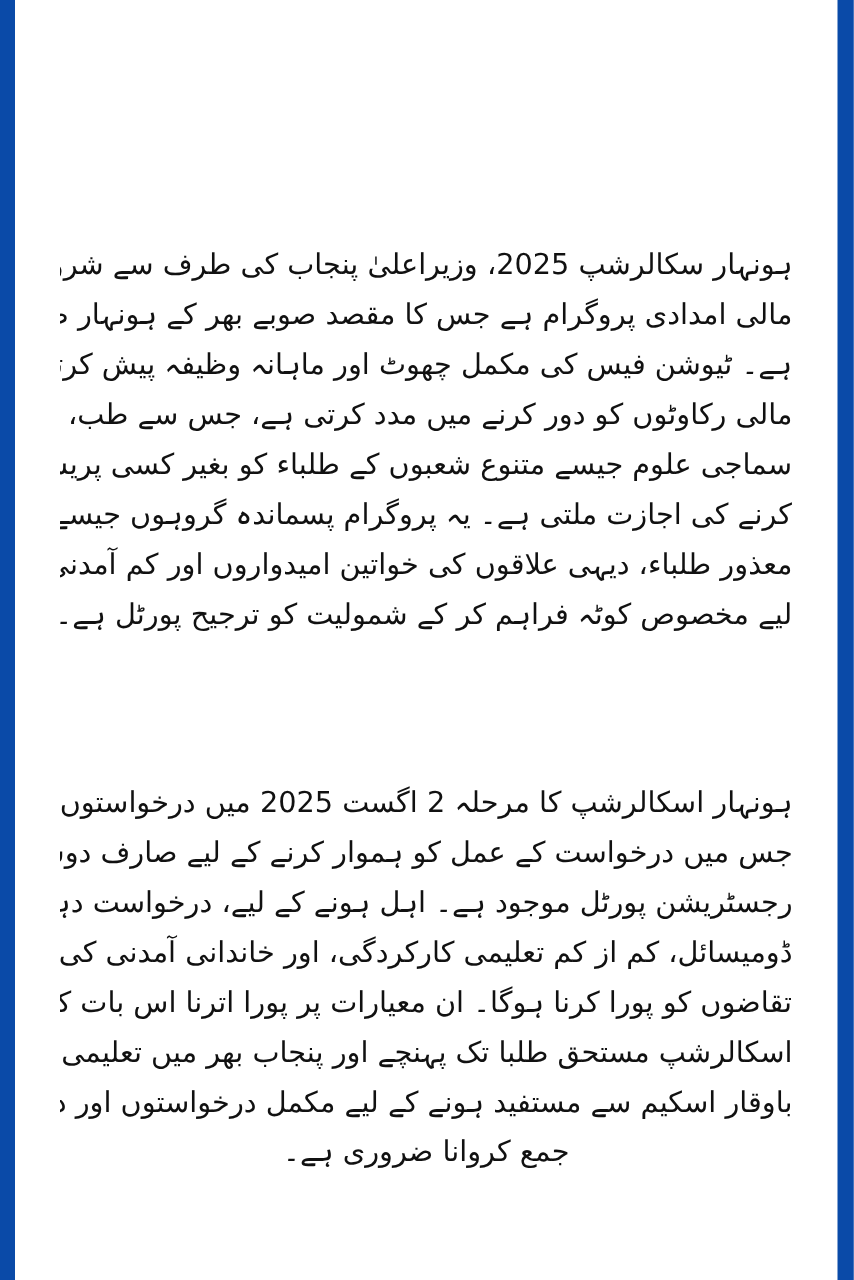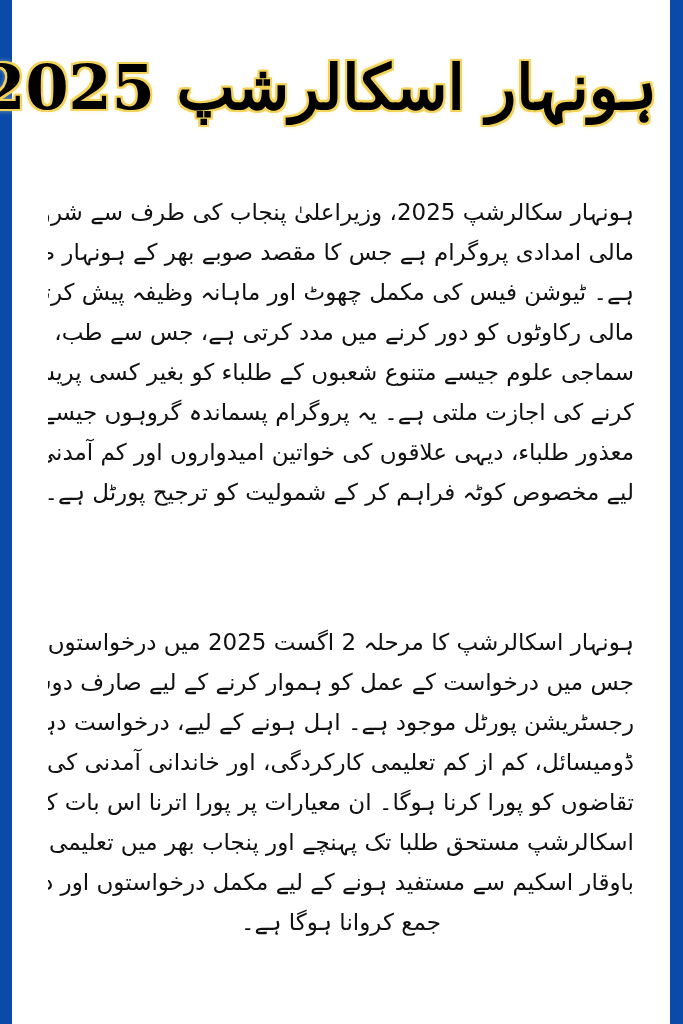--- a/index.html
+++ b/index.html
@@ -60,37 +60,36 @@
       overflow: hidden;
     }
     .para1 { top: 192px; }
     .para2 { top: 622px; }
   </style>
 </head>
 <body>
 
 <div class="frame">
 
-  <div class="title">ہونہار اسکالرشپ 2025</div>
 
   <div class="para para1">
     <span class="line">ہونہار سکالرشپ 2025، وزیراعلیٰ پنجاب کی طرف سے شروع کیا گیا، ایک اہم</span>
     <span class="line">مالی امدادی پروگرام ہے جس کا مقصد صوبے بھر کے ہونہار طلباء کو بااختیار بنانا</span>
     <span class="line">ہے۔ ٹیوشن فیس کی مکمل چھوٹ اور ماہانہ وظیفہ پیش کرتے ہوئے، یہ اسکالرشپ</span>
     <span class="line">مالی رکاوٹوں کو دور کرنے میں مدد کرتی ہے، جس سے طب، انجینئرنگ، آرٹس، اور</span>
     <span class="line">سماجی علوم جیسے متنوع شعبوں کے طلباء کو بغیر کسی پریشانی کے اعلیٰ تعلیم حاصل</span>
     <span class="line">کرنے کی اجازت ملتی ہے۔ یہ پروگرام پسماندہ گروہوں جیسے یتیموں، مختلف طور پر</span>
     <span class="line">معذور طلباء، دیہی علاقوں کی خواتین امیدواروں اور کم آمدنی والے خاندانوں کے</span>
     <span class="line">لیے مخصوص کوٹہ فراہم کر کے شمولیت کو ترجیح پورٹل ہے۔</span>
   </div>
 
   <div class="para para2">
     <span class="line">ہونہار اسکالرشپ کا مرحلہ 2 اگست 2025 میں درخواستوں کے لیے کھولا گیا،</span>
     <span class="line">جس میں درخواست کے عمل کو ہموار کرنے کے لیے صارف دوست آن لائن</span>
     <span class="line">رجسٹریشن پورٹل موجود ہے۔ اہل ہونے کے لیے، درخواست دہندگان کو پنجاب</span>
     <span class="line">ڈومیسائل، کم از کم تعلیمی کارکردگی، اور خاندانی آمدنی کی حد سمیت اہلیت کے</span>
     <span class="line">تقاضوں کو پورا کرنا ہوگا۔ ان معیارات پر پورا اترنا اس بات کو یقینی بناتا ہے کہ</span>
     <span class="line">اسکالرشپ مستحق طلبا تک پہنچے اور پنجاب بھر میں تعلیمی فضیلت کو فروغ ملے۔ اس</span>
     <span class="line">باوقار اسکیم سے مستفید ہونے کے لیے مکمل درخواستوں اور دستاویزات کا بروقت</span>
-    <span class="line">جمع کروانا ہوگا ہے۔</span>
+    <span class="line">جمع کروانا ضروری ہے۔</span>
   </div>
 
 </div>
 
 </body></html>

